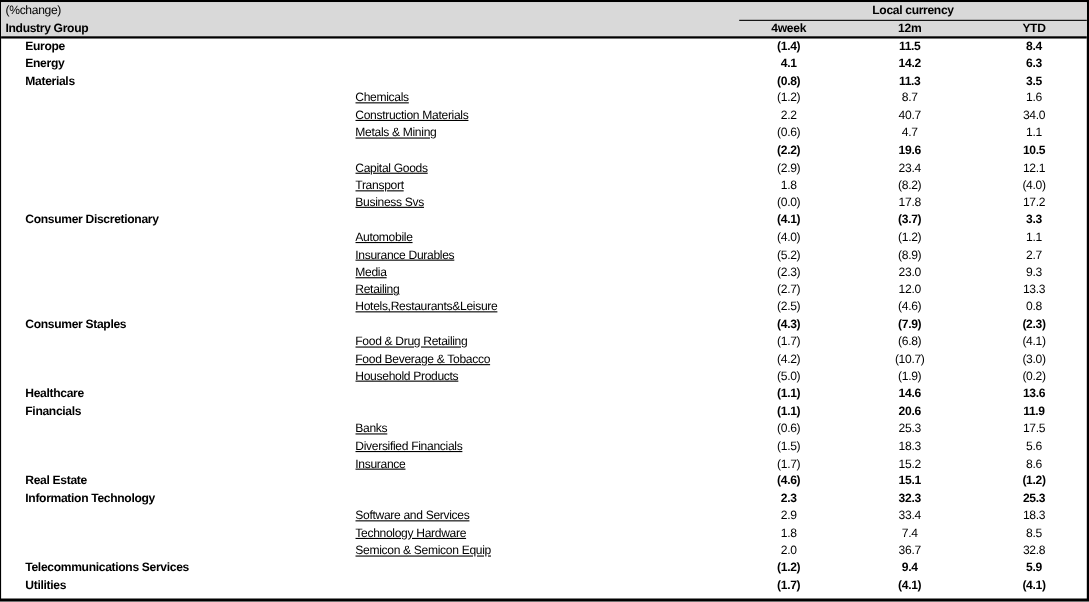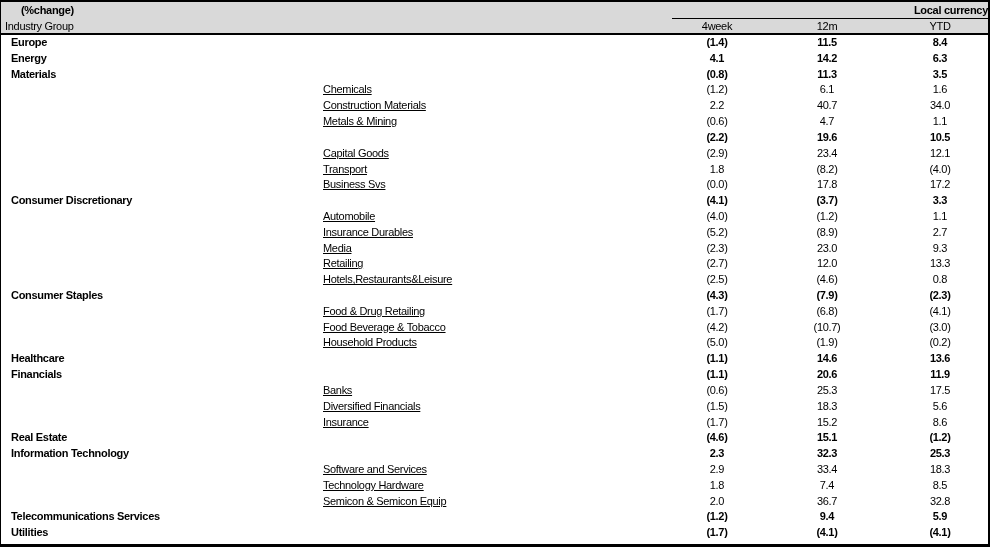--- a/index.html
+++ b/index.html
@@ -18,35 +18,35 @@
     font-size: 11px;
     letter-spacing: -0.3px;
     background: #fff;
   }
   .thead {
     background: var(--header-bg, #d9d9d9);
     border-bottom: 2px solid #000;
     height: 33px;
   }
   .hrow1 { display: flex; height: 17px; }
-  .hcell-change { flex: 1; padding-left: 20px; line-height: 17px; font-weight: bold; }
+  .hcell-change { flex: 1; padding-left: 4px; line-height: 17px; font-weight: normal; }
   .currency-region {
-    width: 316px; text-align: right; font-weight: bold;
+    width: 316px; text-align: center; font-weight: bold;
     line-height: 16px; border-bottom: 1.5px solid #000;
   }
-  .hrow2 { display: flex; height: 14px; line-height: 14px; font-weight: normal; align-items: center; }
+  .hrow2 { display: flex; height: 14px; line-height: 14px; font-weight: bold; align-items: center; }
   .h-industry { width: 322px; padding-left: 4px; }
   .h-spacer { flex: 1; }
   .hc1 { width: 90px; text-align: center; }
   .hc2 { width: 130px; text-align: center; }
   .hc3 { width: 96px; text-align: center; }
   .tbody { height: 506px; }
   .row { display: flex; height: 15.8125px; line-height: 15.8125px; white-space: nowrap; }
   .row.group { font-weight: bold; }
-  .cell-main { width: 322px; padding-left: 10px; overflow: hidden; }
+  .cell-main { width: 322px; padding-left: 22px; overflow: hidden; }
   .cell-sub { flex: 1; overflow: hidden; text-decoration: underline; }
   .v { text-align: center; }
   .v1 { width: 90px; }
   .v2 { width: 130px; }
   .v3 { width: 96px; }
 </style>
 </head>
 <body>
 
 <div class="table">
@@ -82,21 +82,21 @@
         <div class="cell-main">Materials</div>
         <div class="cell-sub"></div>
         <div class="v v1">(0.8)</div>
         <div class="v v2">11.3</div>
         <div class="v v3">3.5</div>
       </div>
       <div class="row sub">
         <div class="cell-main"></div>
         <div class="cell-sub">Chemicals</div>
         <div class="v v1">(1.2)</div>
-        <div class="v v2">6.1</div>
+        <div class="v v2">8.7</div>
         <div class="v v3">1.6</div>
       </div>
       <div class="row sub">
         <div class="cell-main"></div>
         <div class="cell-sub">Construction Materials</div>
         <div class="v v1">2.2</div>
         <div class="v v2">40.7</div>
         <div class="v v3">34.0</div>
       </div>
       <div class="row sub">

